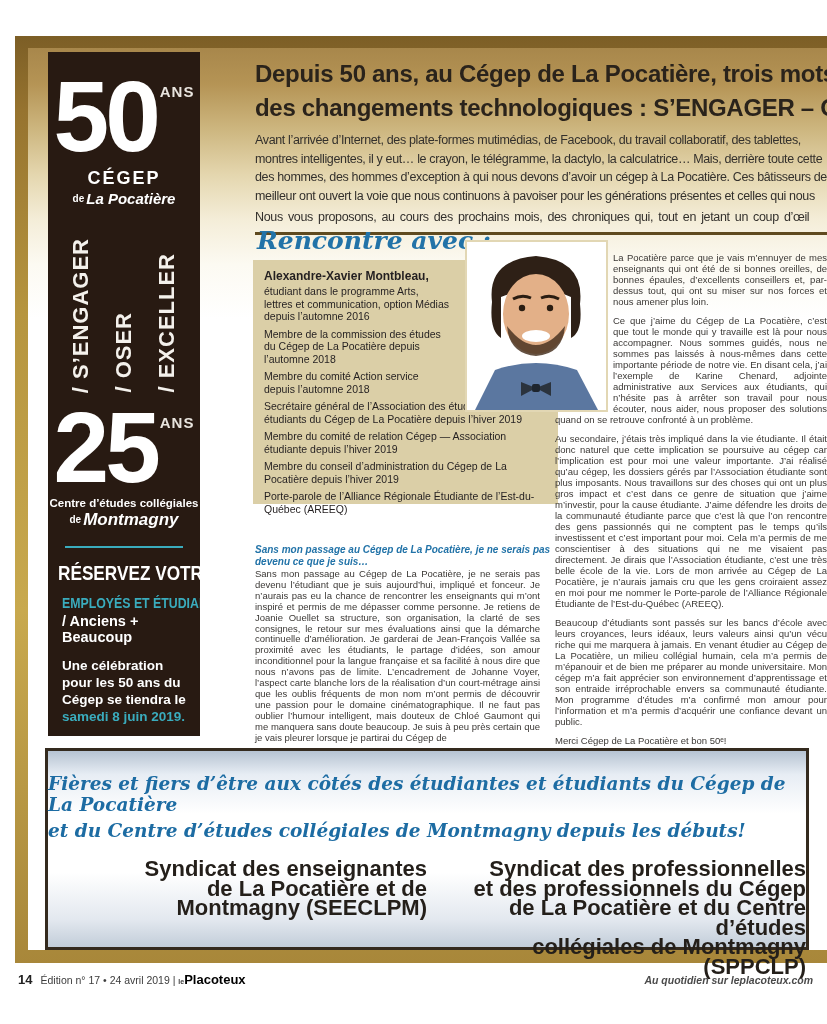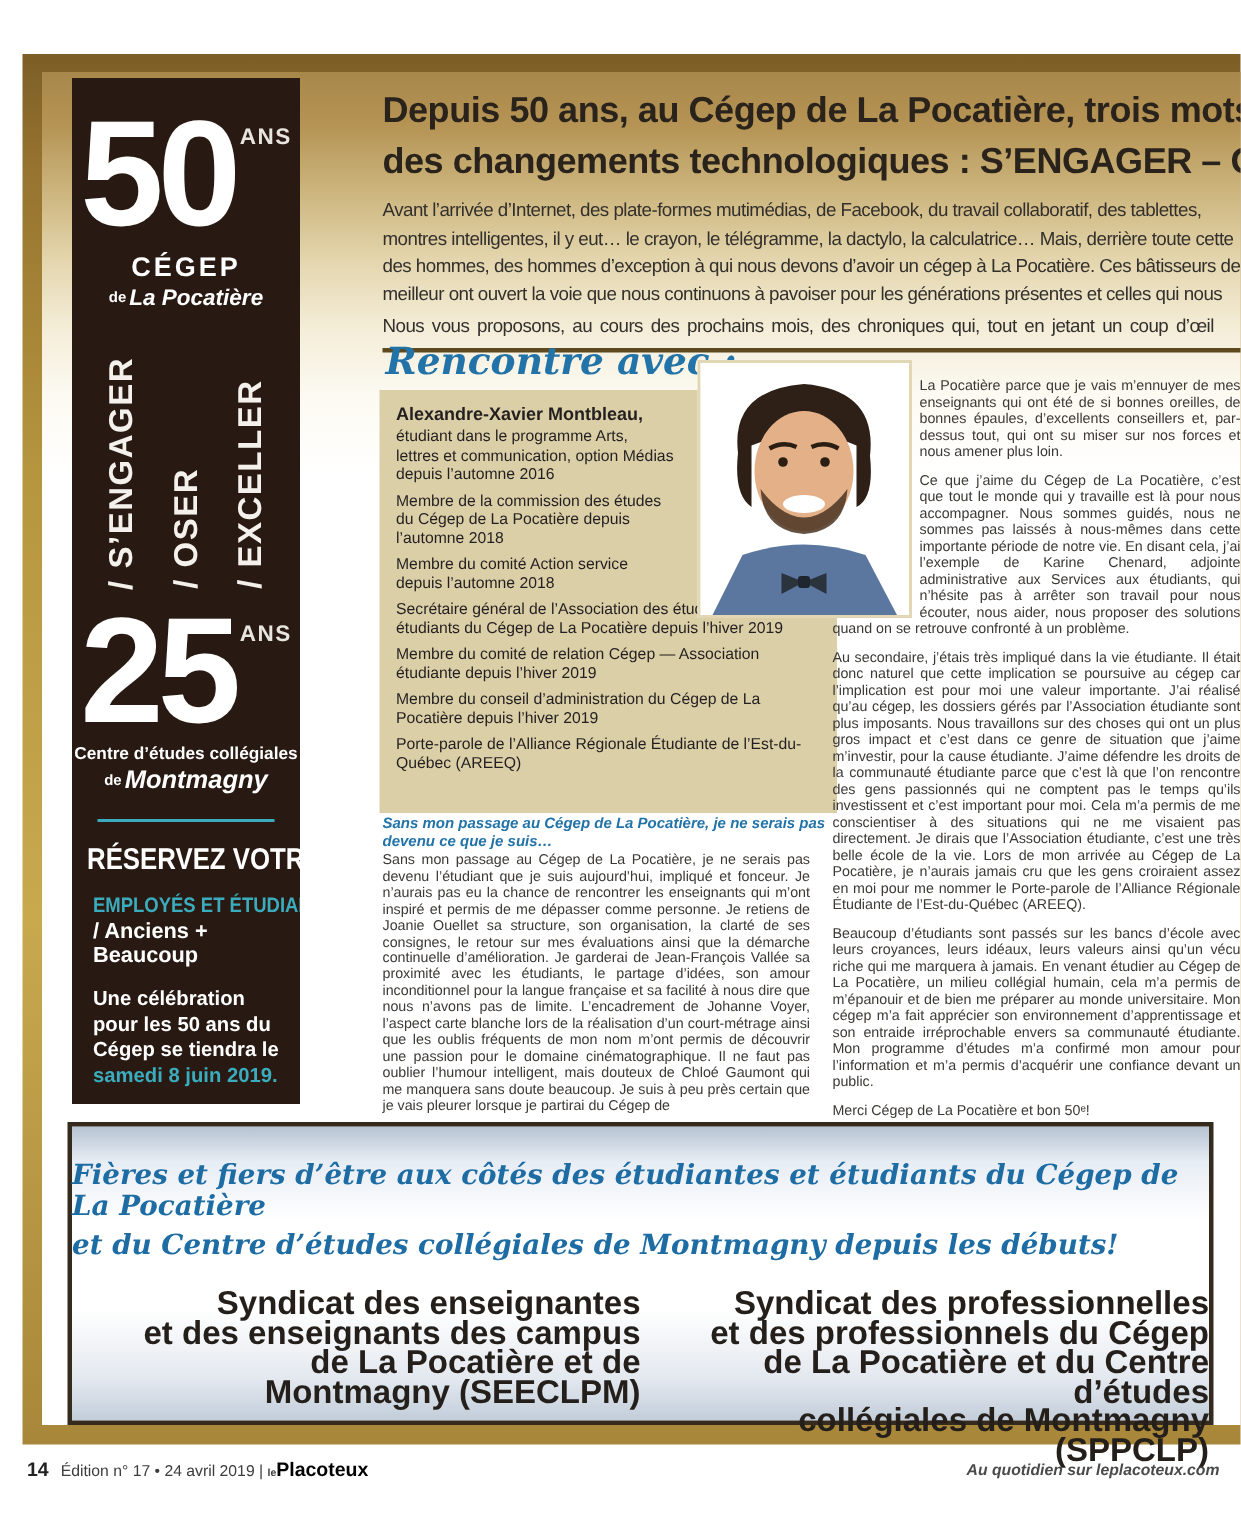--- a/index.html
+++ b/index.html
@@ -39,21 +39,21 @@
   
   .top-section { position:absolute; left:227px; top:9px; }
   .headline { font-size:24px; line-height:34px; font-weight:bold; color:#2a231b; white-space:nowrap; letter-spacing:-0.3px; }
   .intro { margin-top:6px; font-size:12.5px; line-height:18.5px; color:#33302c; letter-spacing:-0.35px; }
   .intro div { white-space:nowrap; }
   .intro2 { margin-top:5px; font-size:12.5px; color:#33302c; letter-spacing:-0.35px; word-spacing:2px; white-space:nowrap; }
   .rule { margin-top:8px; width:660px; height:3px; background:#5f4a1f; }
 
   
   .rencontre { position:absolute; left:229px; top:178px; font-family:"DejaVu Serif", serif; font-style:italic; font-weight:bold; font-size:25px; color:#2273a8; }
-  .profile-box { position:absolute; left:225px; top:212px; width:305px; height:282px; background:#dbcfa7; padding:9px 11px; color:#231f20; }
+  .profile-box { position:absolute; left:225px; top:212px; width:305px; height:244px; background:#dbcfa7; padding:9px 11px; color:#231f20; }
   .profile-name { font-size:12px; font-weight:bold; margin-bottom:2px; }
   .role { font-size:10.5px; line-height:12.5px; margin-bottom:5px; }
   .role.narrow { padding-right:98px; }
   .photo { position:absolute; left:437px; top:192px; width:143px; height:172px; background:#fff; border:2px solid #e2d7b4; }
 
   
   .lead-in { position:absolute; left:227px; top:496px; width:300px; font-size:10px; font-weight:bold; font-style:italic; color:#2273a8; line-height:11.5px; }
   .col-left { position:absolute; left:227px; top:521px; width:285px; font-size:9.5px; line-height:10.9px; text-align:justify; color:#3b3835; }
   .col-right { position:absolute; left:527px; top:204px; width:272px; font-size:9.5px; line-height:11px; text-align:justify; color:#3b3835; }
   .col-right .photo-spacer { float:left; width:58px; height:162px; }
@@ -184,21 +184,20 @@
         <p>Beaucoup d’étudiants sont passés sur les bancs d’école avec leurs croyances, leurs idéaux, leurs valeurs ainsi qu’un vécu riche qui me marquera à jamais. En venant étudier au Cégep de La Pocatière, un milieu collégial humain, cela m’a permis de m’épanouir et de bien me préparer au monde universitaire. Mon cégep m’a fait apprécier son environnement d’apprentissage et son entraide irréprochable envers sa communauté étudiante. Mon programme d’études m’a confirmé mon amour pour l’information et m’a permis d’acquérir une confiance devant un public.</p>
         <p>Merci Cégep de La Pocatière et bon 50ᵉ!</p>
       </div>
 
       <div class="partners-box">
         <div class="script-line first">Fières et fiers d’être aux côtés des étudiantes et étudiants du Cégep de La Pocatière</div>
         <div class="script-line second">et du Centre d’études collégiales de Montmagny depuis les débuts!</div>
         <div class="partner-cols">
           <div class="partner-col">
             <div>Syndicat des enseignantes</div>
-            <div>et des enseignants des campus</div>
             <div>de La Pocatière et de</div>
             <div>Montmagny (SEECLPM)</div>
           </div>
           <div class="partner-col">
             <div>Syndicat des professionnelles</div>
             <div>et des professionnels du Cégep</div>
             <div>de La Pocatière et du Centre d’études</div>
             <div>collégiales de Montmagny (SPPCLP)</div>
           </div>
         </div>

